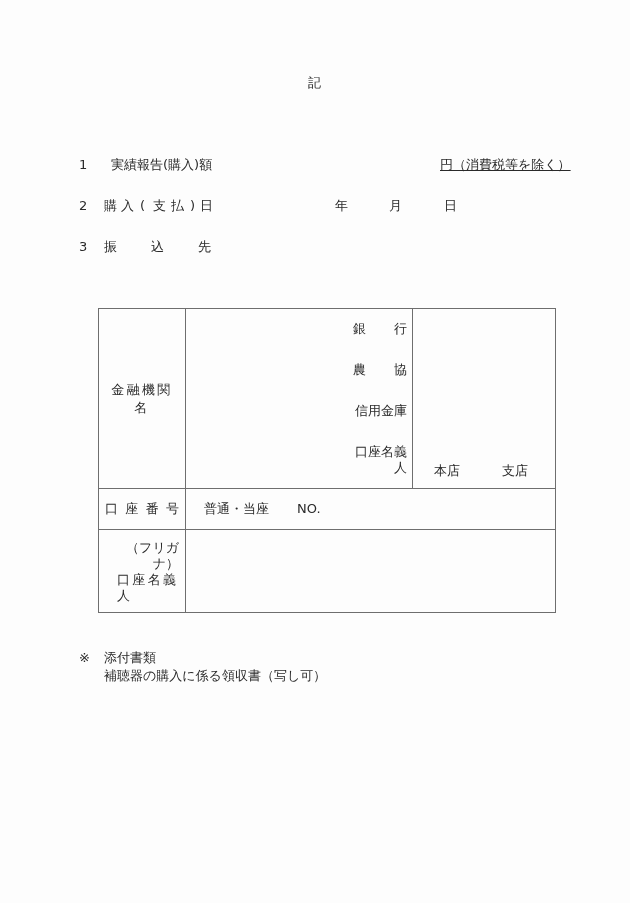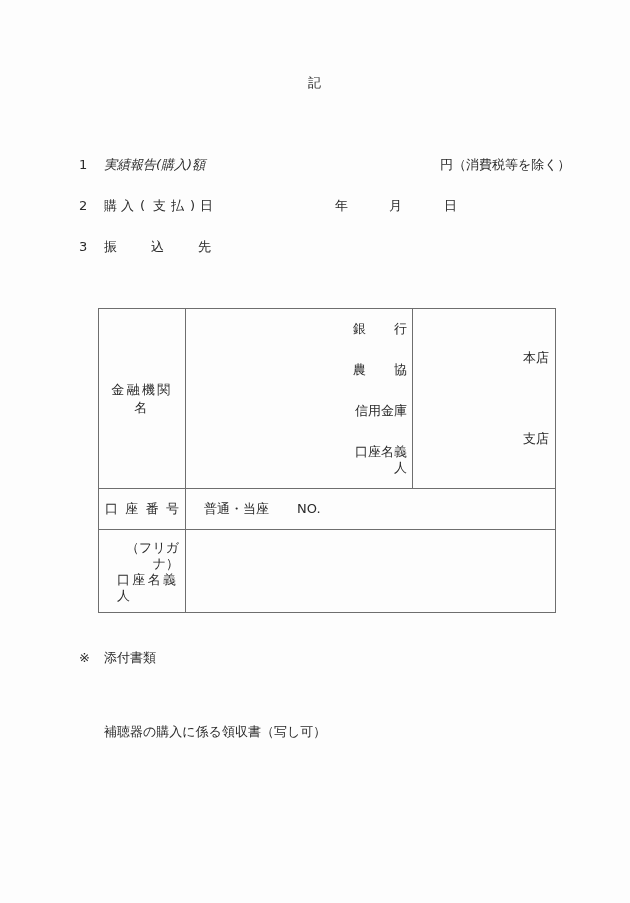--- a/index.html
+++ b/index.html
@@ -14,21 +14,21 @@
       font-family: "DejaVu Sans", "Liberation Sans", sans-serif;
       color: #2a2a2a;
       font-size: 13px;
       overflow: hidden;
     }
     .abs { position: absolute; white-space: nowrap; line-height: 16px; }
 
     .heading { left: 308px; top: 75px; font-size: 13px; }
 
     .row-num { left: 79px; }
-    .row-label { left: 104px; font-style: italic; }
+    .row-label { left: 111px; }
 
     table.bank {
       position: absolute;
       left: 98px;
       top: 308px;
       width: 458px;
       border-collapse: collapse;
       table-layout: fixed;
     }
     table.bank td {
@@ -49,21 +49,20 @@
       padding-right: 5px;
       gap: 25px;
       padding-top: 12px;
       padding-bottom: 12px;
     }
     .inst-item { display: flex; justify-content: space-between; width: 54px; line-height: 16px; }
     .inst-item.four { justify-content: flex-end; text-align: right; }
 
     .branch-list {
       display: flex;
-      flex-direction: column;
       align-items: flex-end;
       padding-right: 6px;
       height: 163px;
       justify-content: space-around;
       text-align: center;
     }
 
     .label-spread {
       display: flex;
       justify-content: space-between;
@@ -79,30 +78,30 @@
       justify-content: space-between;
       height: 82px;
       padding: 0;
     }
     .holder-labels div { line-height: 16px; margin-left: 18px; }
     .furigana { text-align: right; padding-right: 6px; padding-top: 10px; }
     .holder { padding-bottom: 8px; }
 
     .attach-mark { left: 79px; top: 650px; }
     .attach-title { left: 104px; top: 650px; }
-    .attach-item { left: 104px; top: 724px; }
+    .attach-item { left: 104px; top: 668px; }
   </style>
 </head>
 <body>
 
 <div class="abs heading">記</div>
 
 <div class="abs row-num" style="top:157px;">1</div>
 <div class="abs row-label" style="top:157px;">実績報告(購入)額</div>
-<div class="abs" style="left:440px; top:157px;">円（消費税等を除く）</div>
+<div class="abs" style="left:440px; top:157px;text-decoration:underline;">円（消費税等を除く）</div>
 
 <div class="abs row-num" style="top:198px;">2</div>
 <div class="abs" style="left:104px; top:198px;">
   <span style="position:absolute; left:0px;">購</span>
   <span style="position:absolute; left:17px;">入</span>
   <span style="position:absolute; left:36px;">(</span>
   <span style="position:absolute; left:49px;">支</span>
   <span style="position:absolute; left:67px;">払</span>
   <span style="position:absolute; left:86px;">)</span>
   <span style="position:absolute; left:96px;">日</span>

